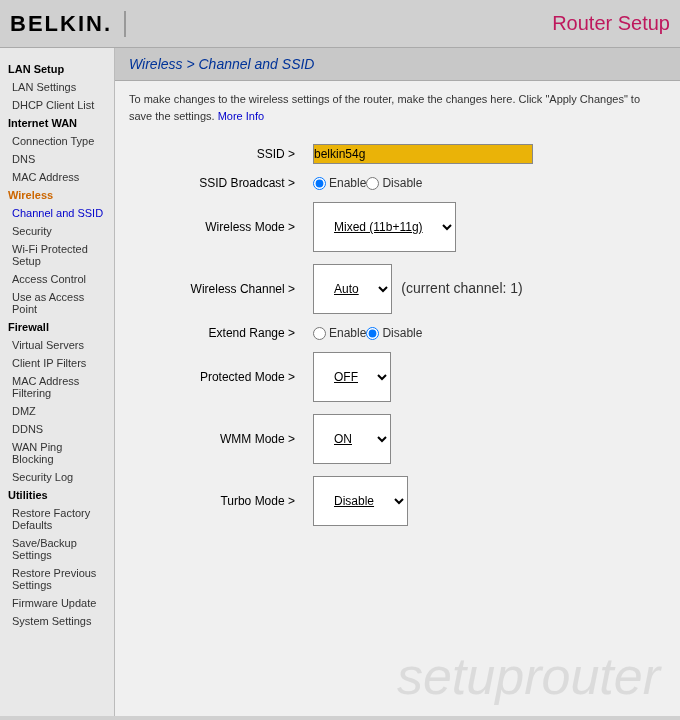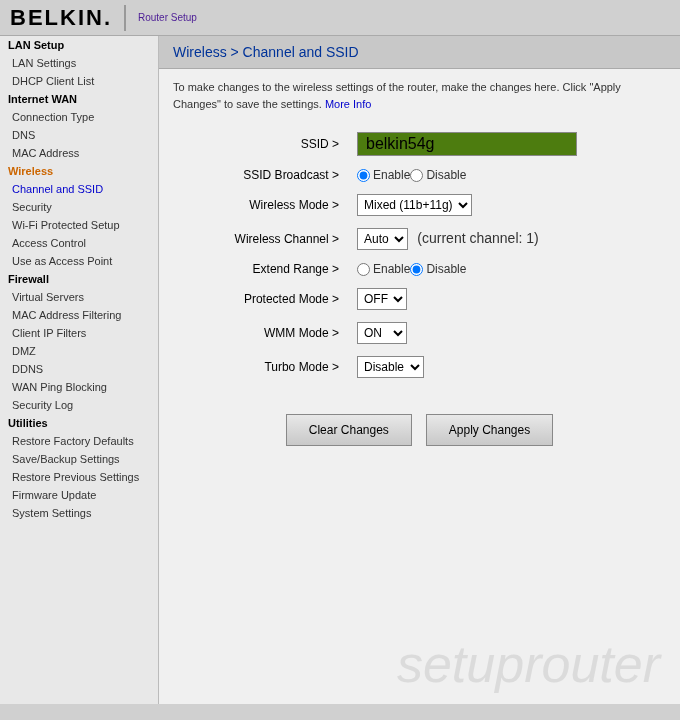--- a/index.html
+++ b/index.html
@@ -4,51 +4,52 @@
   <style>
     * { margin: 0; padding: 0; box-sizing: border-box; }
     body { font-family: Arial, sans-serif; font-size: 12px; background: #d0d0d0; width: 680px; height: 720px; overflow: hidden; }
 
     
     .header {
       background: #d0d0d0;
       border-bottom: 1px solid #aaa;
       display: flex;
       align-items: center;
-      height: 36px;
+      height: 48px;
       padding: 16px 10px;
+      justify-content: space-between;
     }
     .logo {
       font-size: 22px;
       font-weight: 900;
       letter-spacing: 2px;
       color: #000;
       border-right: 2px solid #999;
       padding-right: 12px;
       margin-right: 12px;
     }
     .header-title {
-      font-size: 10px;
-      color: #4c1d95;
+      font-size: 20px;
+      color: #be185d;
       font-weight: normal;
     }
 
     
     .layout {
       display: flex;
       height: 668px;
     }
 
     
     .sidebar {
-      width: 159px;
+      width: 115px;
       background: #e8e8e8;
       border-right: 1px solid #bbb;
       flex-shrink: 0;
-      padding-top: 0;
+      padding-top: 12px;
       overflow-y: auto;
     }
     .sidebar-item {
       font-size: 11px;
       padding: 3px 8px 3px 12px;
       color: #333;
       cursor: pointer;
     }
     .sidebar-item.active {
       color: #0000cc;
@@ -76,20 +77,21 @@
     }
     .page-header {
       background: #c8c8c8;
       padding: 8px 14px;
       border-bottom: 1px solid #aaa;
     }
     .page-header h2 {
       font-size: 14px;
       font-weight: normal;
       color: #003399;
+      font-style: italic;
     }
 
     .content-area {
       padding: 10px 14px;
     }
     .info-text {
       font-size: 11px;
       color: #333;
       margin-bottom: 14px;
       line-height: 1.5;
@@ -115,31 +117,32 @@
       width: 180px;
       text-align: right;
       padding-right: 14px;
     }
     .form-table .input-cell {
       font-size: 12px;
     }
 
     input[type="text"] {
       width: 220px;
-      padding: 2px 8px;
+      padding: 2px 0;
       border: 1px solid #888;
-      background: #4d7c0f;
-      font-size: 16px;
+      background: #eab308;
+      font-size: 12px;
     }
 
     select {
       font-size: 12px;
-      padding: 2px;
+      padding: 16px;
       border: 1px solid #888;
       background: #fff;
+      text-decoration: underline;
     }
 
     .radio-group {
       display: flex;
       align-items: center;
     }
     .radio-group label {
       display: flex;
       align-items: center;
       gap: 3px;
@@ -204,22 +207,22 @@
 
     <div class="sidebar-item wireless-active">Wireless</div>
     <div class="sidebar-item active">Channel and SSID</div>
     <div class="sidebar-item">Security</div>
     <div class="sidebar-item">Wi-Fi Protected Setup</div>
     <div class="sidebar-item">Access Control</div>
     <div class="sidebar-item">Use as Access Point</div>
 
     <div class="sidebar-item section-header">Firewall</div>
     <div class="sidebar-item">Virtual Servers</div>
+    <div class="sidebar-item">Client IP Filters</div>
     <div class="sidebar-item">MAC Address Filtering</div>
-    <div class="sidebar-item">Client IP Filters</div>
     <div class="sidebar-item">DMZ</div>
     <div class="sidebar-item">DDNS</div>
     <div class="sidebar-item">WAN Ping Blocking</div>
     <div class="sidebar-item">Security Log</div>
 
     <div class="sidebar-item section-header">Utilities</div>
     <div class="sidebar-item">Restore Factory Defaults</div>
     <div class="sidebar-item">Save/Backup Settings</div>
     <div class="sidebar-item">Restore Previous Settings</div>
     <div class="sidebar-item">Firmware Update</div>
@@ -329,21 +332,17 @@
             <td class="input-cell">
               <select>
                 <option>Disable</option>
                 <option>Enable</option>
               </select>
             </td>
           </tr>
         </tbody>
       </table>
 
-      <div class="button-row">
-        <button class="btn">Clear Changes</button>
-        <button class="btn">Apply Changes</button>
-      </div>
     </div>
 
     <div class="watermark">setuprouter</div>
   </div>
 </div>
 
 </body></html>

